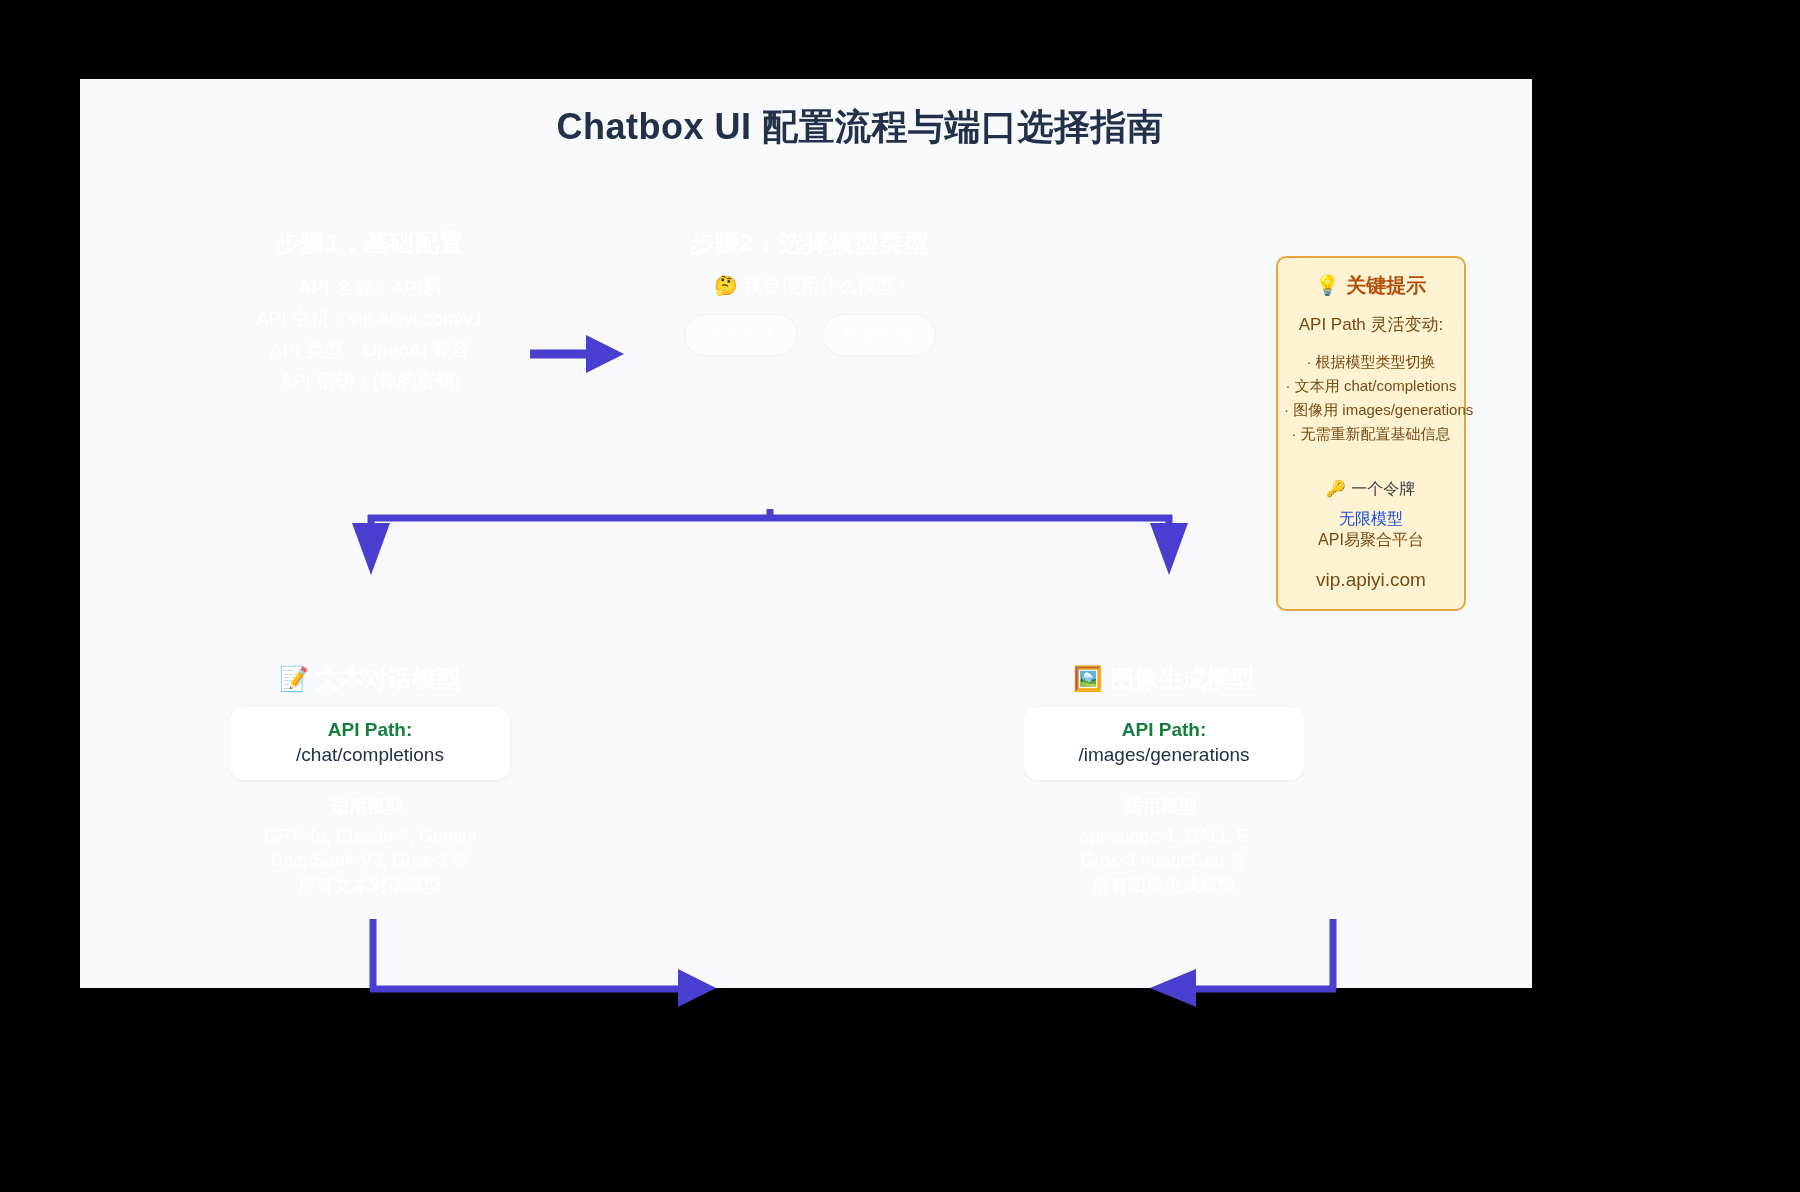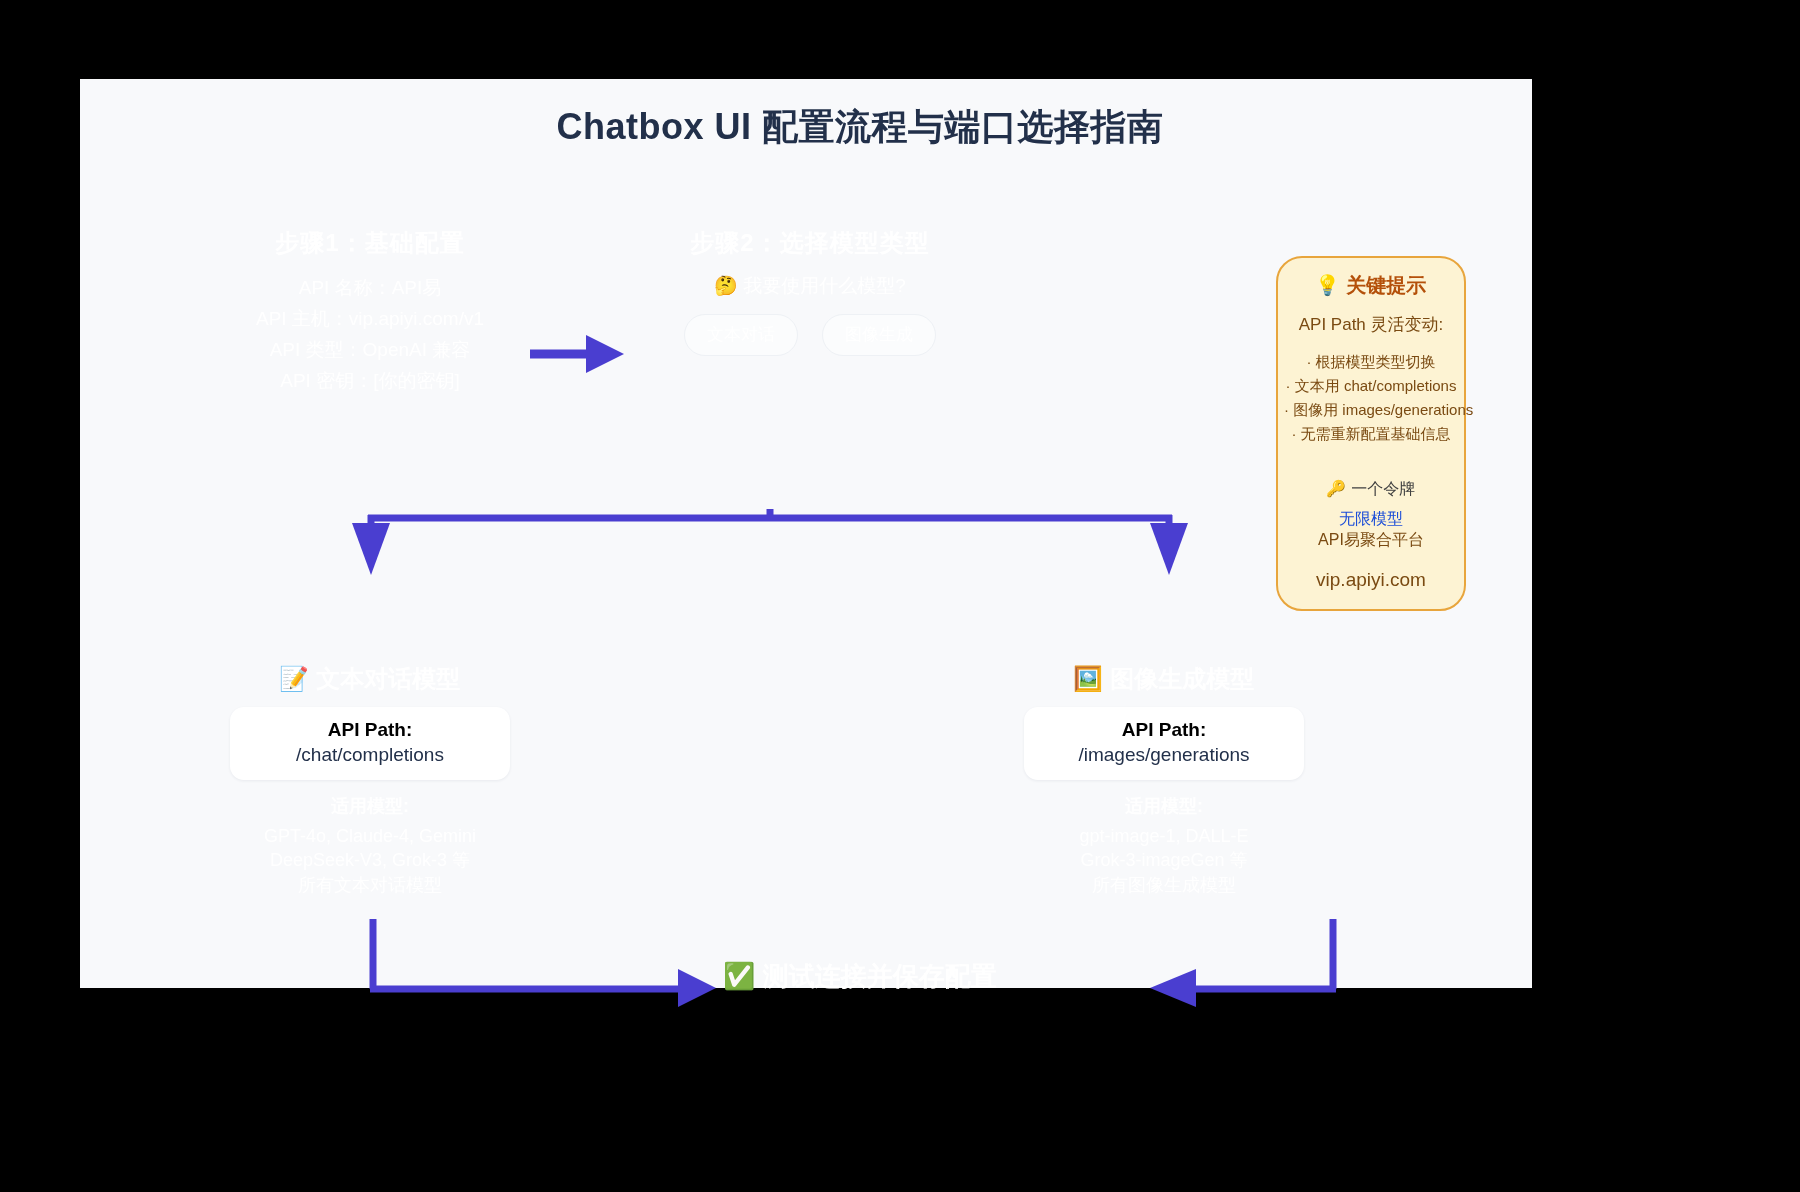--- a/index.html
+++ b/index.html
@@ -120,21 +120,21 @@
   }
   .branch-head .emoji { font-size: 24px; }
   .path-card {
     background: #ffffff;
     border-radius: 14px;
     padding: 12px 8px 14px;
     text-align: center;
     box-shadow: 0 1px 3px rgba(30, 40, 70, 0.07);
   }
   .path-label {
-    color: #000000;
+    color: #15803d;
     font-weight: bold;
     font-size: 19px;
     margin-bottom: 3px;
   }
   .path-value {
     color: #22304a;
     font-size: 19px;
   }
   .branch-sub {
     margin-top: 14px;
@@ -174,21 +174,21 @@
   }
   #final-node .emoji { font-size: 26px; }
   
   #tips {
     position: absolute;
     left: 1196px;
     top: 177px;
     width: 190px;
     background: #fdf3d3;
     border: 2.5px solid #e8a53c;
-    border-radius: 26px;
+    border-radius: 10px;
     padding: 14px 6px 18px;
     box-sizing: border-box;
     text-align: center;
   }
   #tips .tips-title {
     font-size: 20px;
     font-weight: bold;
     color: #b4500a;
     margin-bottom: 14px;
   }
@@ -305,24 +305,20 @@
     <line x1="2" y1="72" x2="315" y2="72" stroke="#4a3ed0" stroke-width="7"></line>
     <polygon points="310,52 310,90 348,71" fill="#4a3ed0"></polygon>
   </svg>
 
   <svg id="converge-right" width="190" height="90" viewBox="0 0 190 90">
     <line x1="185" y1="2" x2="185" y2="72" stroke="#4a3ed0" stroke-width="7"></line>
     <line x1="188" y1="72" x2="42" y2="72" stroke="#4a3ed0" stroke-width="7"></line>
     <polygon points="48,52 48,90 2,71" fill="#4a3ed0"></polygon>
   </svg>
 
-  <div id="final-node">
-    <span class="emoji">✅</span>
-    <span>测试连接并保存配置</span>
-  </div>
 
   <div id="tips">
     <div class="tips-title">
       <span class="emoji">💡</span>
       <span>关键提示</span>
     </div>
     <div class="tips-lead">API Path 灵活变动:</div>
     <div class="tips-bullet">· 根据模型类型切换</div>
     <div class="tips-bullet">· 文本用 chat/completions</div>
     <div class="tips-bullet">· 图像用 images/generations</div>

